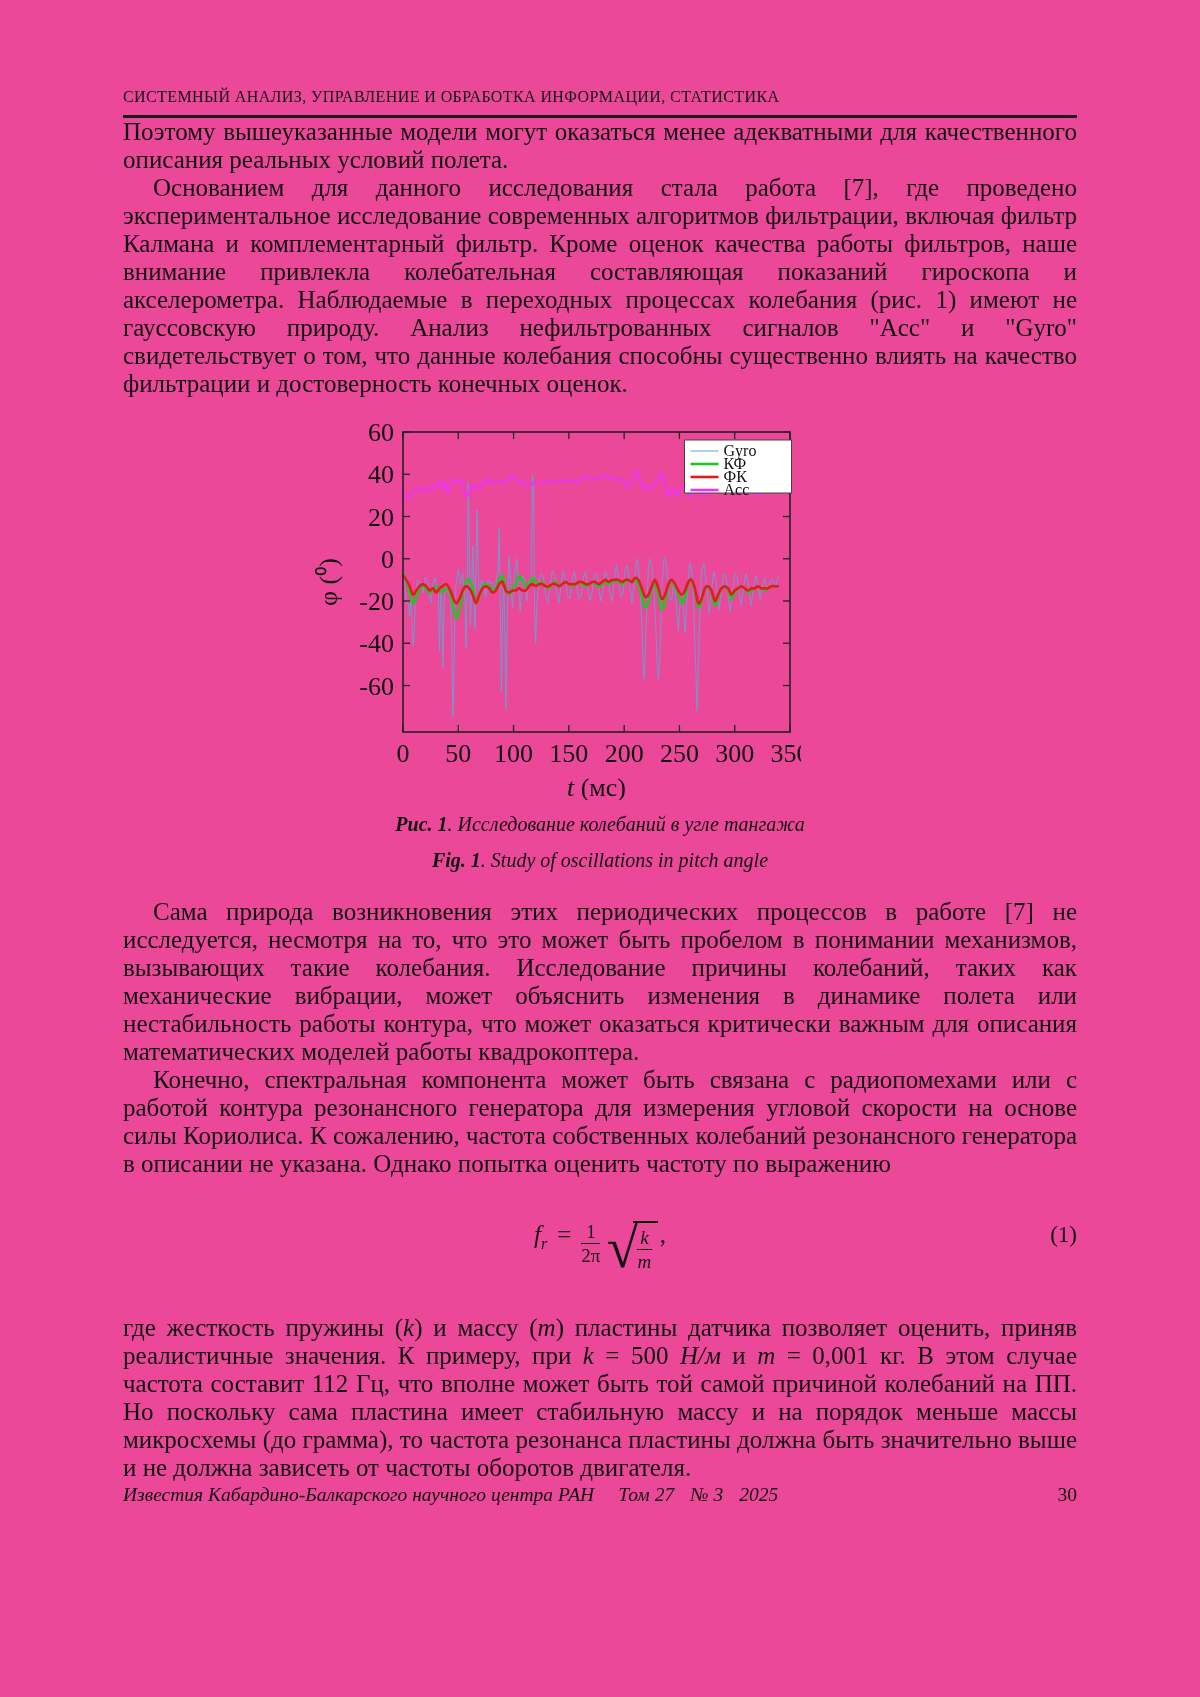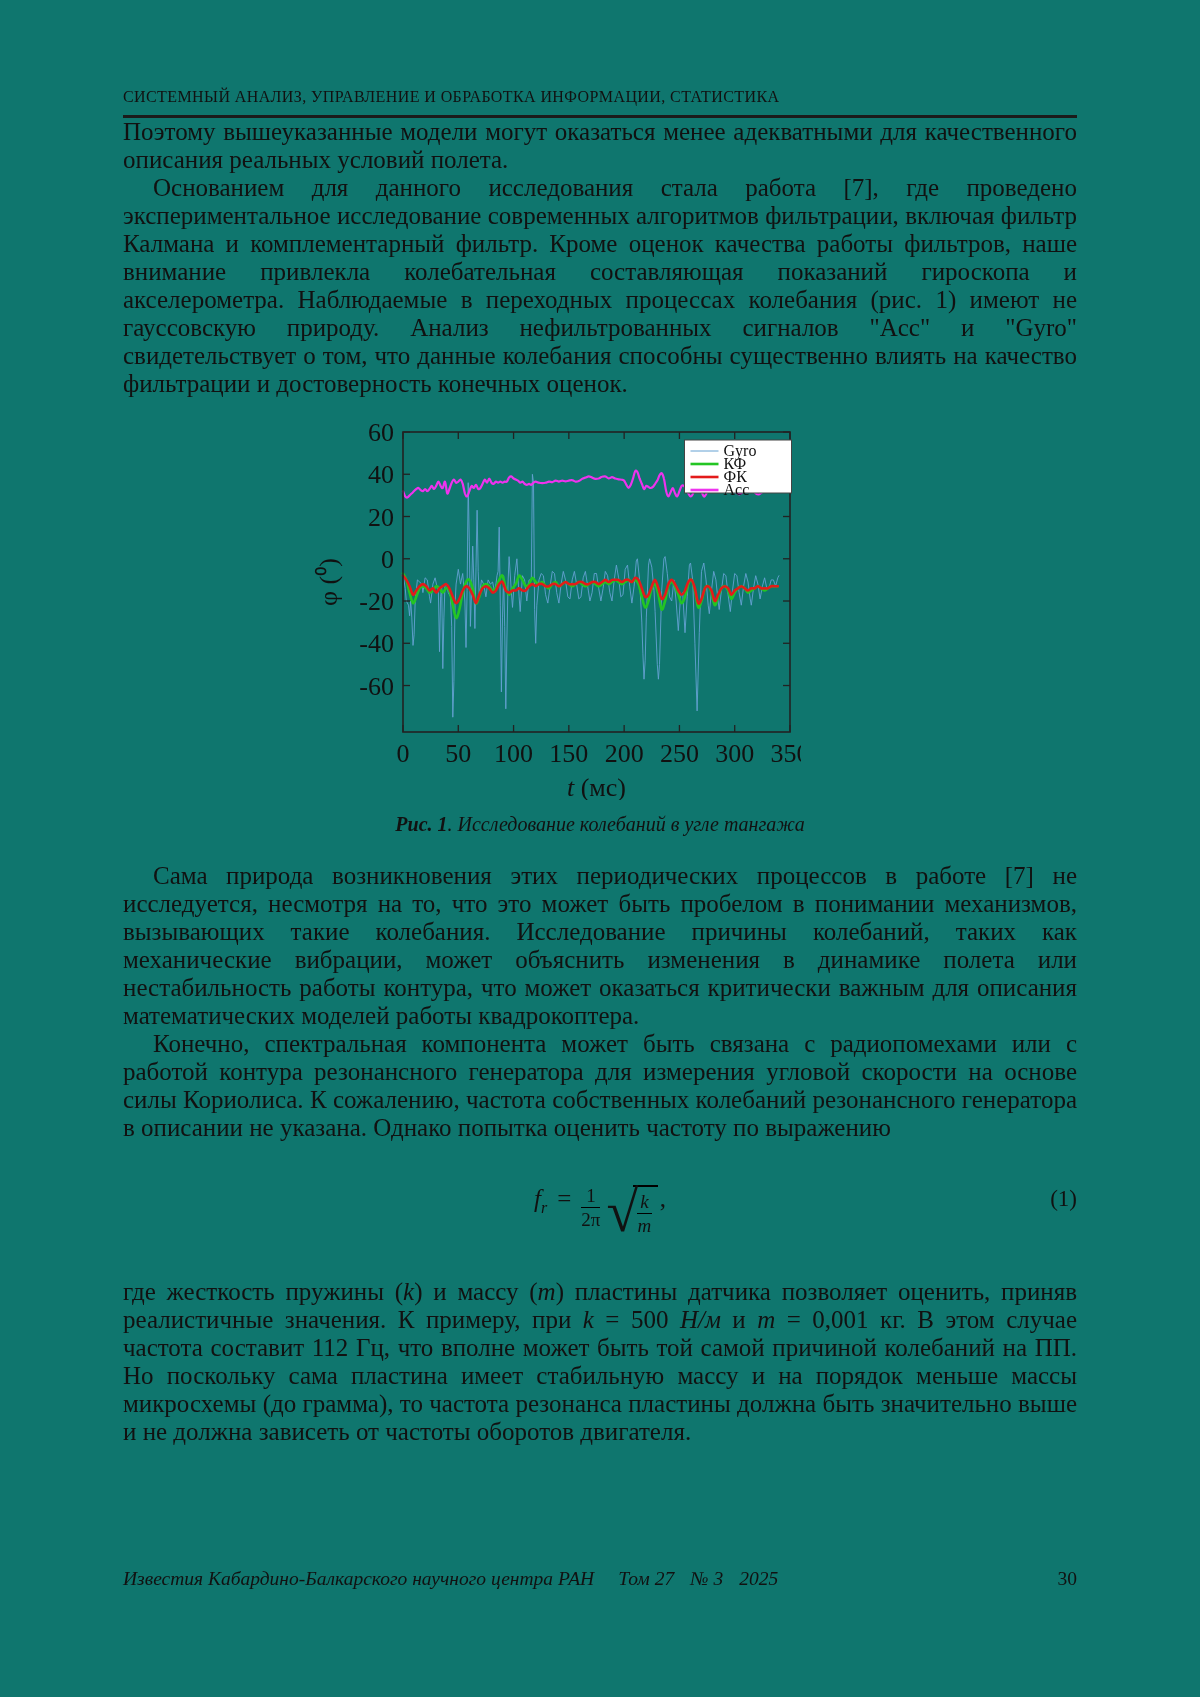--- a/index.html
+++ b/index.html
@@ -1,20 +1,20 @@
 <!DOCTYPE html>
 <html lang="ru"><head>
 <meta charset="utf-8">
 <style>
   html,body{margin:0;padding:0;background:#888;}
   .page{
     position:relative;
     width:1200px;height:1697px;
     margin:0 auto;
-    background:#0f766e;
+    background:#ec4899;
     color:#111;
     font-family:"Liberation Serif", serif;
     overflow:hidden;
   }
   .running-head{
     margin:88px 123px 0;
     font-size:16px;
     letter-spacing:0.4px;
     padding-bottom:9px;
     border-bottom:3px solid #1b1b1b;
@@ -87,21 +87,21 @@
   .i{font-style:italic;}
   .f-comma{margin-left:2px;}
   .eq-number{
     position:absolute;
     right:0;top:14px;
     font-size:23px;
   }
   .footer{
     position:absolute;
     left:123px;right:123px;
-    top:1568px;
+    top:1484px;
     display:flex;
     justify-content:space-between;
     align-items:baseline;
     font-size:19.5px;
   }
   .footer .journal-line{font-style:italic;}
   .footer .gap-lg{margin-left:24px;}
   .footer .gap-sm{margin-left:16px;}
 </style>
 </head>
@@ -180,20 +180,23 @@
         <line x1="379.5" y1="61" x2="407.5" y2="61" stroke="#e31b1b" stroke-width="2.6"></line>
         <text x="412.5" y="66" font-size="16" fill="#111" style="font-family: &quot;Liberation Serif&quot;, serif;">ФК</text>
         <line x1="379.5" y1="74" x2="407.5" y2="74" stroke="#ee33ee" stroke-width="2.6"></line>
         <text x="412.5" y="79" font-size="16" fill="#111" style="font-family: &quot;Liberation Serif&quot;, serif;">Acc</text>
       </svg>
   </div>
 
   <div class="caption">
     <span class="cap-label">Рис. 1</span><span>. Исследование колебаний в угле тангажа</span>
   </div>
+  <div class="caption">
+    <span class="cap-label">Fig. 1</span><span>. Study of oscillations in pitch angle</span>
+  </div>
 
   <div class="body-text after-fig">
     <p class="para indent">Сама природа возникновения этих периодических процессов в работе [7] не исследуется, несмотря на то, что это может быть пробелом в понимании механизмов, вызывающих такие колебания. Исследование причины колебаний, таких как механические вибрации, может объяснить изменения в динамике полета или нестабильность работы контура, что может оказаться критически важным для описания математических моделей работы квадрокоптера.</p>
     <p class="para indent">Конечно, спектральная компонента может быть связана с радиопомехами или с работой контура резонансного генератора для измерения угловой скорости на основе силы Кориолиса. К сожалению, частота собственных колебаний резонансного генератора в описании не указана. Однако попытка оценить частоту по выражению</p>
   </div>
 
   <div class="formula-row">
     <span class="formula">
       <span class="f-lhs"><i>f</i><sub>r</sub></span>
       <span class="f-eq">=</span>

